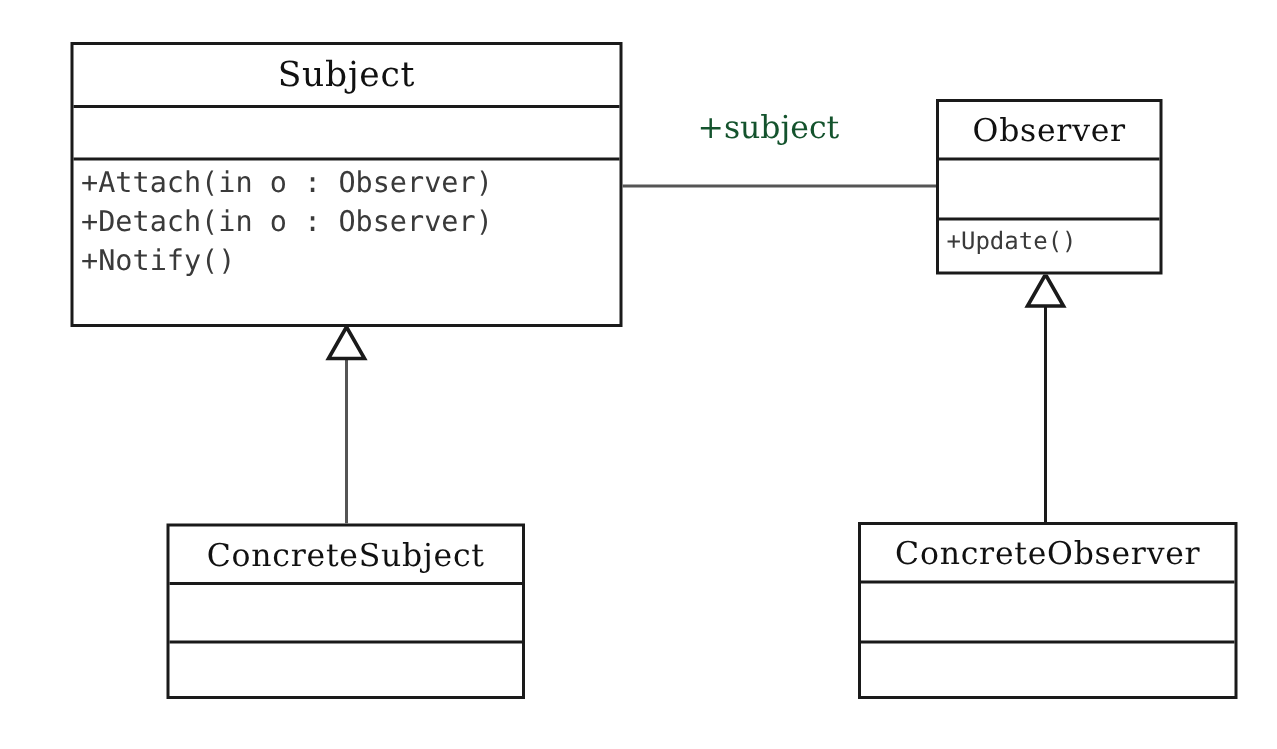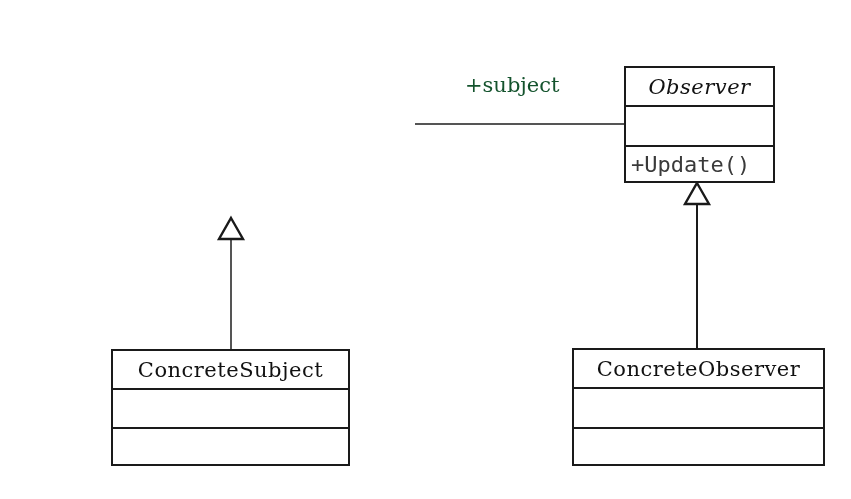--- a/index.html
+++ b/index.html
@@ -32,21 +32,20 @@
   }
   .class-name {
     display: flex;
     align-items: center;
     justify-content: center;
     text-align: center;
     color: #111111;
     letter-spacing: 0.5px;
   }
   .class-name.abstract {
-    font-style: italic;
     font-family: "DejaVu Serif", "Liberation Serif", serif;
   }
   .members {
     padding: 3px 4px 2px 5px;
     color: #3a3a3a;
   }
   .member-line {
     white-space: pre;
     line-height: 1.36;
     font-family: "DejaVu Sans Mono", "Liberation Mono", monospace;
@@ -76,25 +75,34 @@
 
     <line x1="415" y1="124" x2="624" y2="124" stroke="#555555" stroke-width="2"></line>
 
     <line x1="231" y1="238" x2="231" y2="349" stroke="#555555" stroke-width="2"></line>
     <polygon points="231,218 243,239 219,239" fill="#ffffff" stroke="#1a1a1a" stroke-width="2.4" stroke-linejoin="miter"></polygon>
 
     <line x1="697" y1="203" x2="697" y2="348" stroke="#1a1a1a" stroke-width="2"></line>
     <polygon points="697,183 709,204 685,204" fill="#ffffff" stroke="#1a1a1a" stroke-width="2.4" stroke-linejoin="miter"></polygon>
   </svg>
 
+  <div class="uml-class" style="left:47px; top:28px; width:368px; height:190px;">
+    <div class="compartment divided class-name" style="height:42px; font-size:23px;">Subject</div>
+    <div class="compartment divided" style="height:35px;"></div>
+    <div class="compartment members" style="flex:1; font-size:19px;">
+      <div class="member-line">+Attach(in o : Observer)</div>
+      <div class="member-line">+Detach(in o : Observer)</div>
+      <div class="member-line">+Notify()</div>
+    </div>
+  </div>
 
   <div class="uml-class" style="left:624px; top:66px; width:151px; height:117px;">
     <div class="compartment divided class-name abstract" style="height:39px; font-size:21px;">Observer</div>
     <div class="compartment divided" style="height:40px;"></div>
-    <div class="compartment members" style="flex:1; font-size:22px;">
+    <div class="compartment members" style="flex:1; font-size:16px;">
       <div class="member-line">+Update()</div>
     </div>
   </div>
 
   <div class="edge-label" style="left:465px; top:73px; font-size:21px;">+subject</div>
 
   <div class="uml-class" style="left:572px; top:348px; width:253px; height:118px;">
     <div class="compartment divided class-name" style="height:39px; font-size:21px;">ConcreteObserver</div>
     <div class="compartment divided" style="height:40px;"></div>
     <div class="compartment" style="flex:1;"></div>

